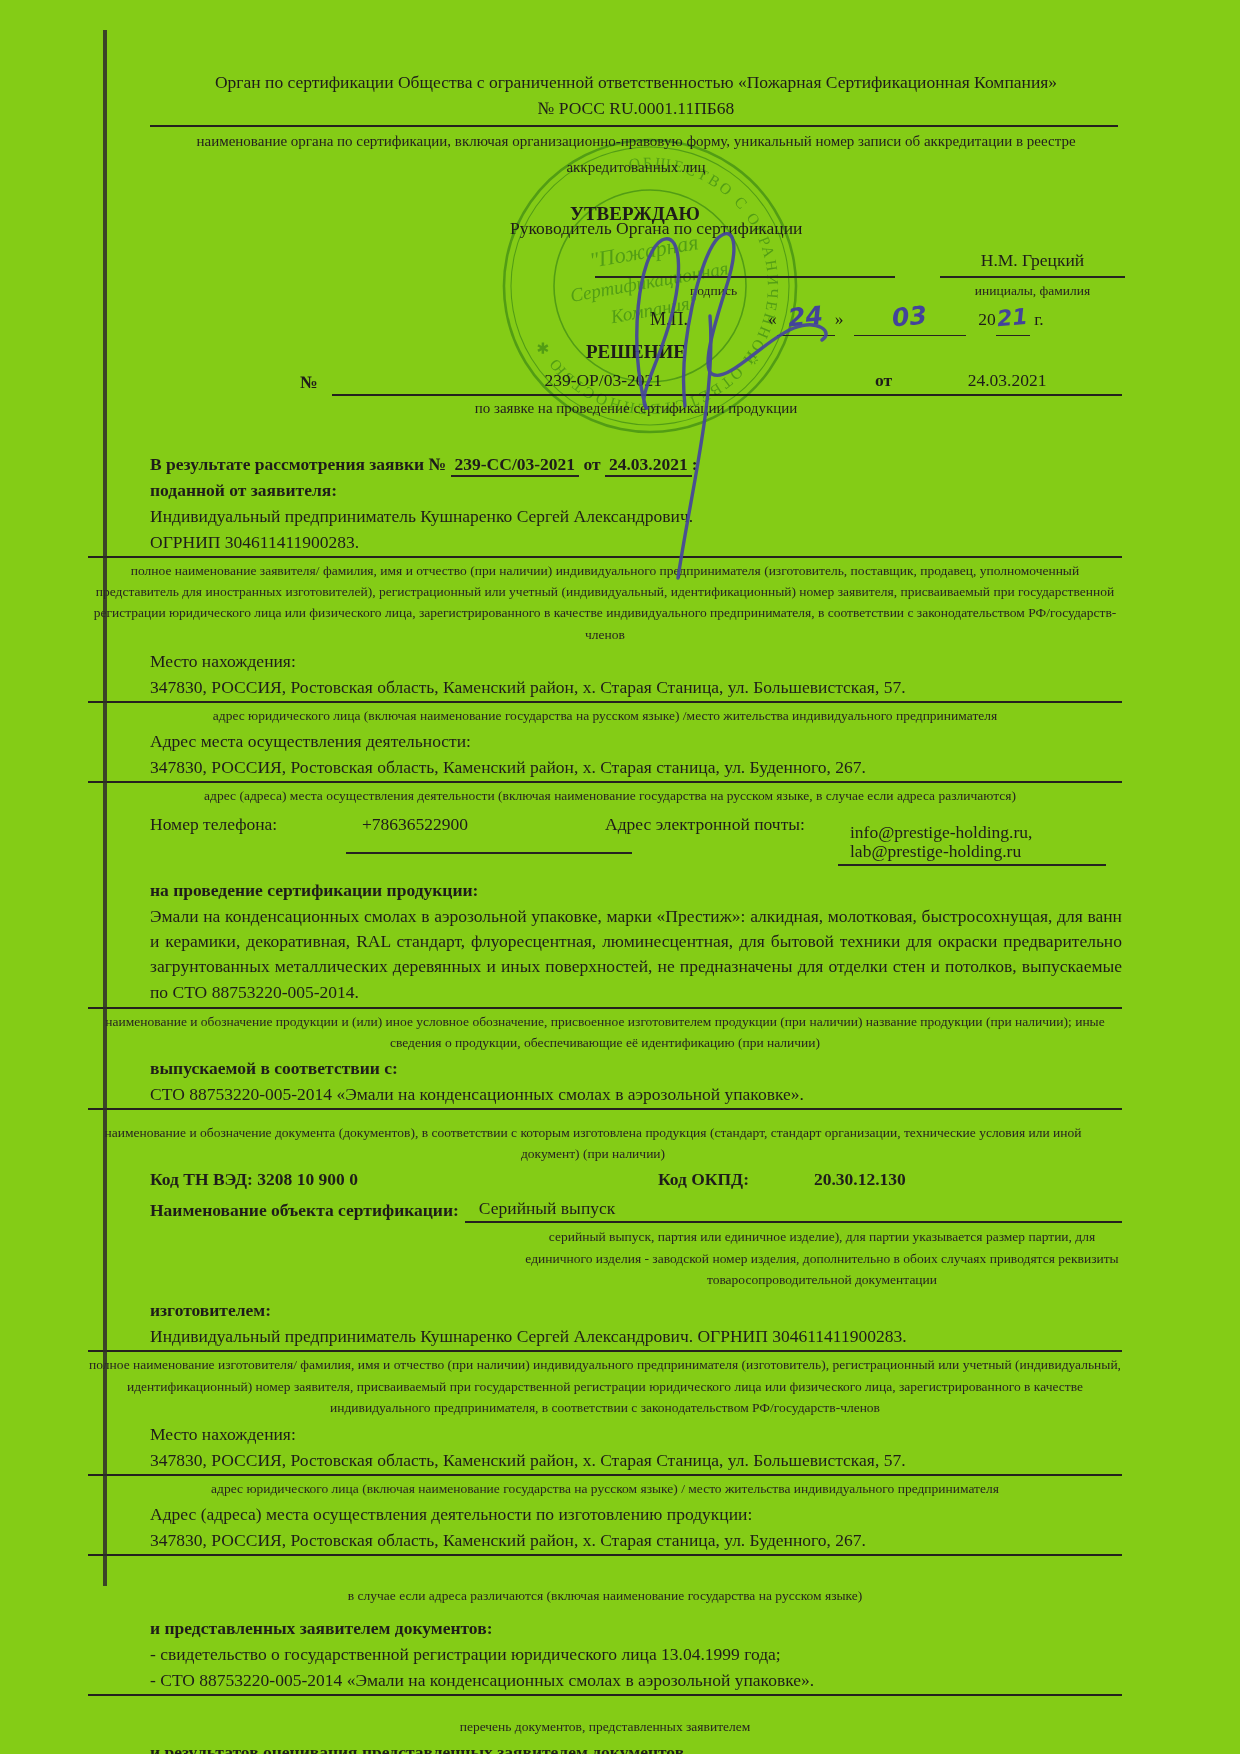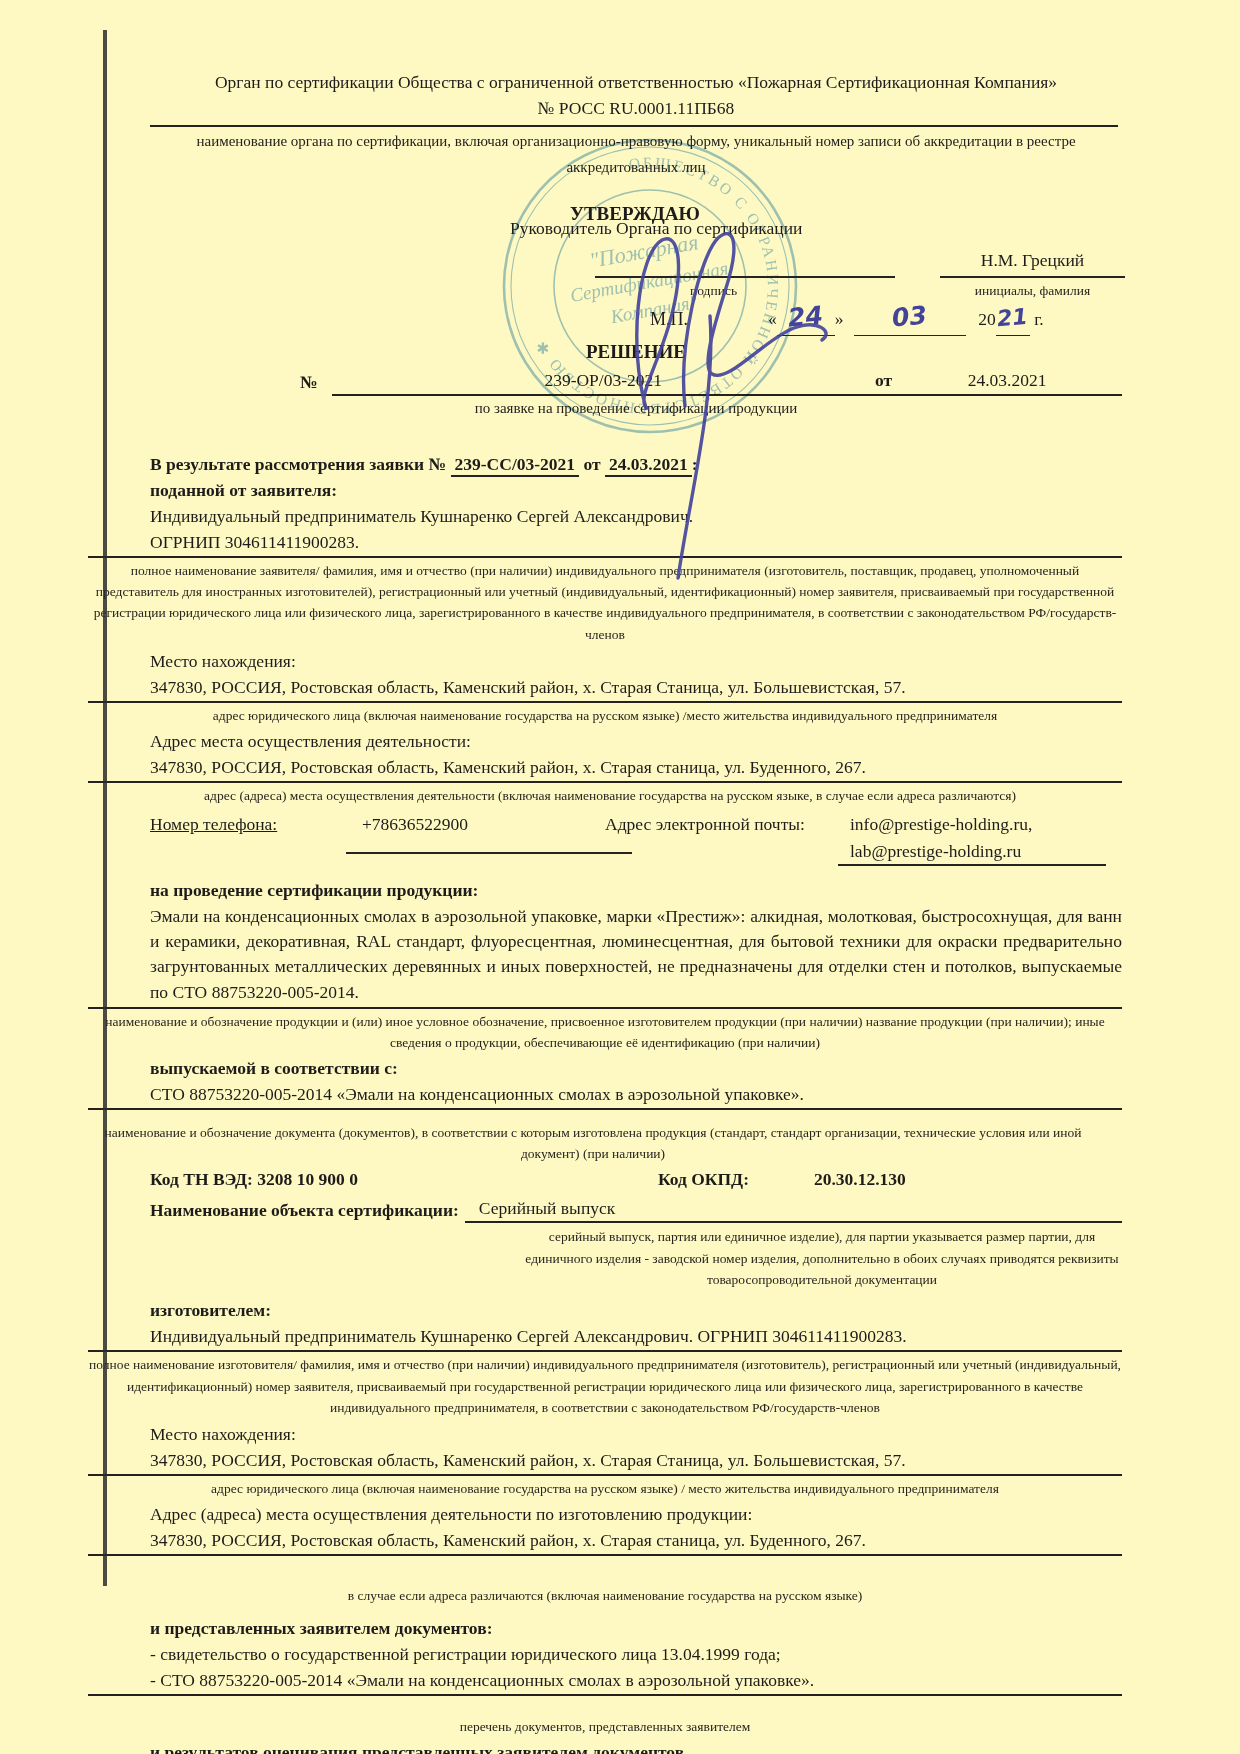--- a/index.html
+++ b/index.html
@@ -1,20 +1,20 @@
 <!DOCTYPE html>
 <html><head>
 <meta charset="utf-8">
 <style>
   html,body{margin:0;padding:0;background:#e8e8e8;}
   .page{
     position:relative;
     width:1240px;height:1754px;
     margin:0 auto;
-    background:#fef9c3;
+    background:#84cc16;
     overflow:hidden;
     font-family:"Liberation Serif","DejaVu Serif",serif;
     color:#1e1c1a;
     box-sizing:border-box;
     padding:70px 118px 0 150px;
     font-size:17.5px;
     line-height:1.48;
   }
   .c{text-align:center;}
   .b{font-weight:bold;}
@@ -125,25 +125,25 @@
 
   <div class="line">Место нахождения:</div>
   <div class="line ruled">347830, РОССИЯ, Ростовская область, Каменский район, х. Старая Станица, ул. Большевистская, 57.</div>
   <div class="cap cap-wide" style="padding:2px 0 3px 0;">адрес юридического лица (включая наименование государства на русском языке) /место жительства индивидуального предпринимателя</div>
 
   <div class="line">Адрес места осуществления деятельности:</div>
   <div class="line ruled">347830, РОССИЯ, Ростовская область, Каменский район, х. Старая станица, ул. Буденного, 267.</div>
   <div class="cap cap-wide" style="padding:2px 0 3px 0;max-width:1000px;margin-left:-40px;">адрес (адреса) места осуществления деятельности (включая наименование государства на русском языке, в случае если адреса различаются)</div>
 
   <div class="phone-row">
-    <div class="abs" style="left:0;top:0;text-decoration:underline;">Номер телефона:</div>
+    <div class="abs" style="left:0;top:0;">Номер телефона:</div>
     <div class="abs" style="left:212px;top:0;">+78636522900</div>
     <div class="abs" style="left:196px;top:40px;width:286px;border-bottom:2px solid #262421;"></div>
     <div class="abs" style="left:455px;top:0;">Адрес электронной почты:</div>
-    <div class="abs" style="left:700px;top:0;">info@prestige-holding.ru,</div>
+    <div class="abs" style="left:700px;top:8px;">info@prestige-holding.ru,</div>
     <div class="abs" style="left:700px;top:27px;">lab@prestige-holding.ru</div>
     <div class="abs" style="left:688px;top:52px;width:268px;border-bottom:2px solid #262421;"></div>
   </div>
 
   <div class="line b" style="margin-top:4px;">на проведение сертификации продукции:</div>
   <div class="just" style="line-height:1.45;">Эмали на конденсационных смолах в аэрозольной упаковке, марки «Престиж»: алкидная, молотковая, быстросохнущая, для ванн и керамики, декоративная, RAL стандарт, флуоресцентная, люминесцентная, для бытовой техники для окраски предварительно загрунтованных металлических деревянных и иных поверхностей, не предназначены для отделки стен и потолков, выпускаемые по СТО 88753220-005-2014.</div>
   <div class="ruled" style="height:2px;"></div>
   <div class="cap cap-wide" style="padding:2px 0 2px 0;">наименование и обозначение продукции и (или) иное условное обозначение, присвоенное изготовителем продукции (при наличии) название продукции (при наличии); иные сведения о продукции, обеспечивающие её идентификацию (при наличии)</div>
 
   <div class="line b">выпускаемой в соответствии с:</div>

